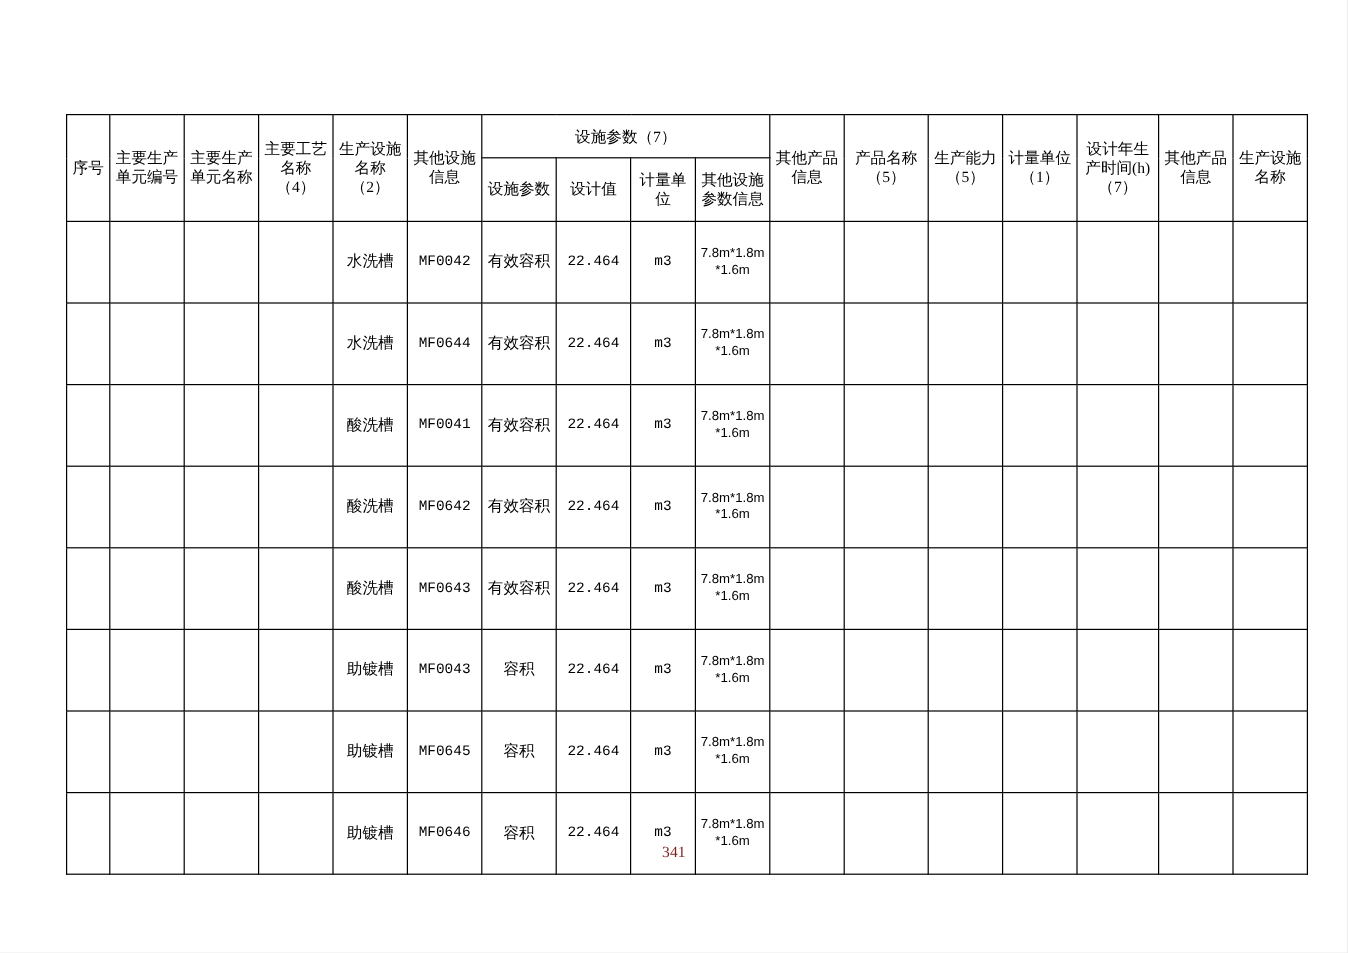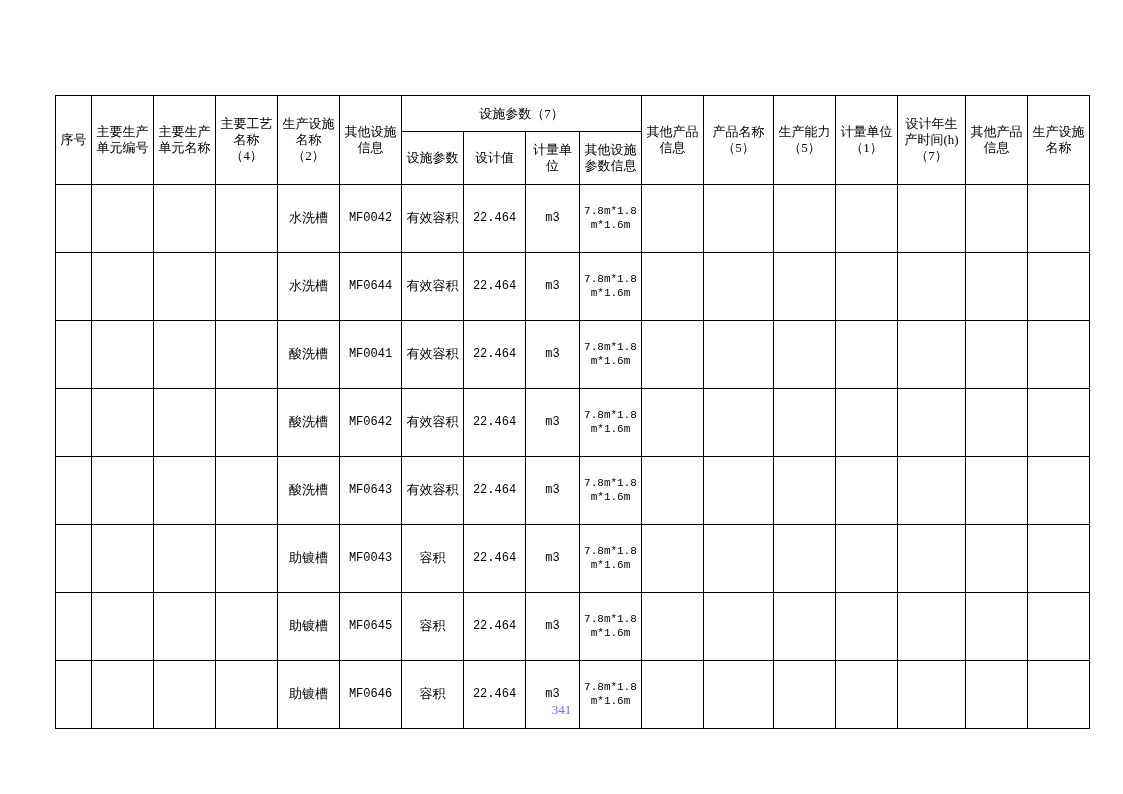--- a/index.html
+++ b/index.html
@@ -71,33 +71,33 @@
   .c-hours { width: 68px; }
   .c-otherprod { width: 62px; }
   .c-othercraft { width: 62px; }
 
   .mono-num {
     font-family: Liberation Mono, monospace;
     font-size: 12px;
     margin-top: 28px;
   }
   .small-wrap {
-    font-family: Liberation Mono, monospace;
+    font-family: Liberation Sans, sans-serif;
     font-size: 11px;
     line-height: 1.3;
   }
   .page-number {
     position: absolute;
     top: 702px;
     left: 0;
     width: 1123px;
     text-align: center;
     font-family: "Liberation Serif", serif;
     font-size: 13px;
-    color: #8b5cf6;
+    color: #7f1d1d;
   }
 </style>
 </head>
 <body>
 
 <div class="page">
   <div class="sheet">
     <table class="doc-table">
       <colgroup>
         <col class="c-seq">

